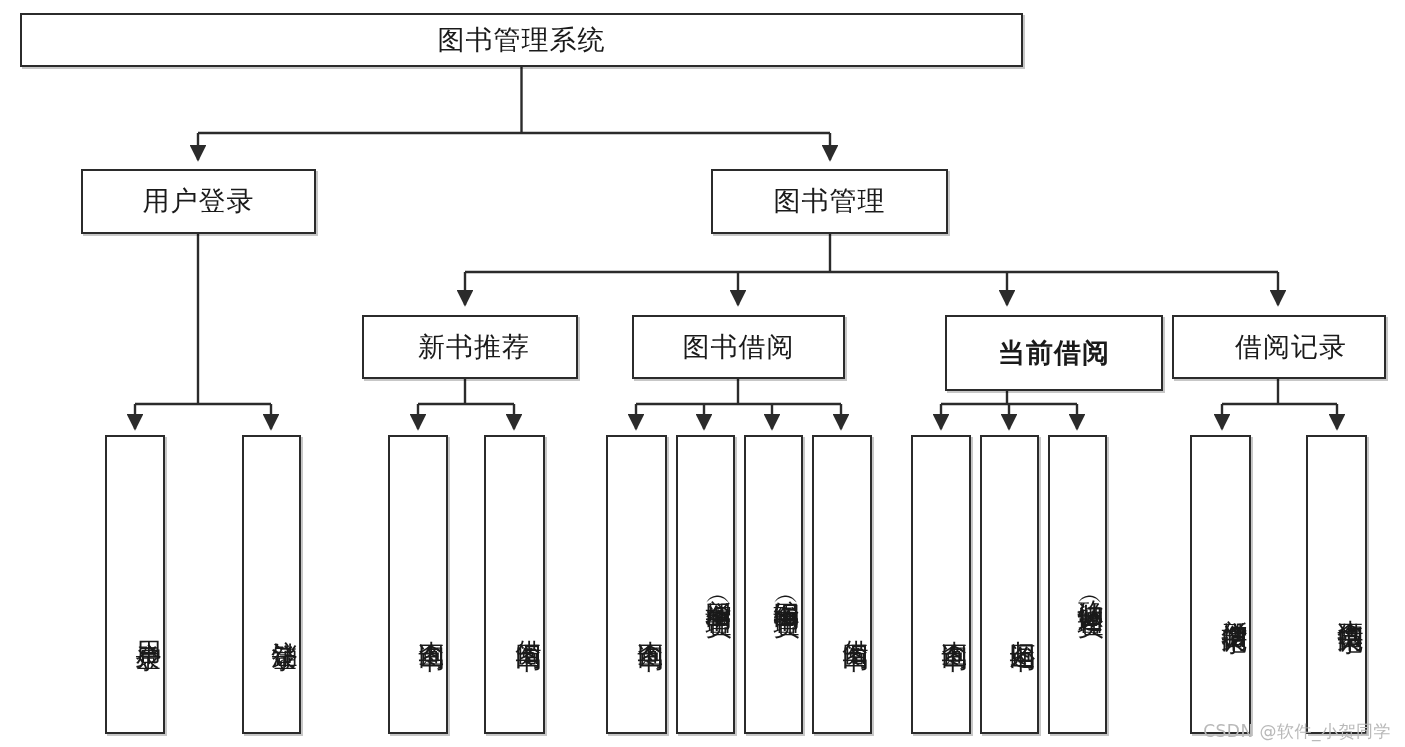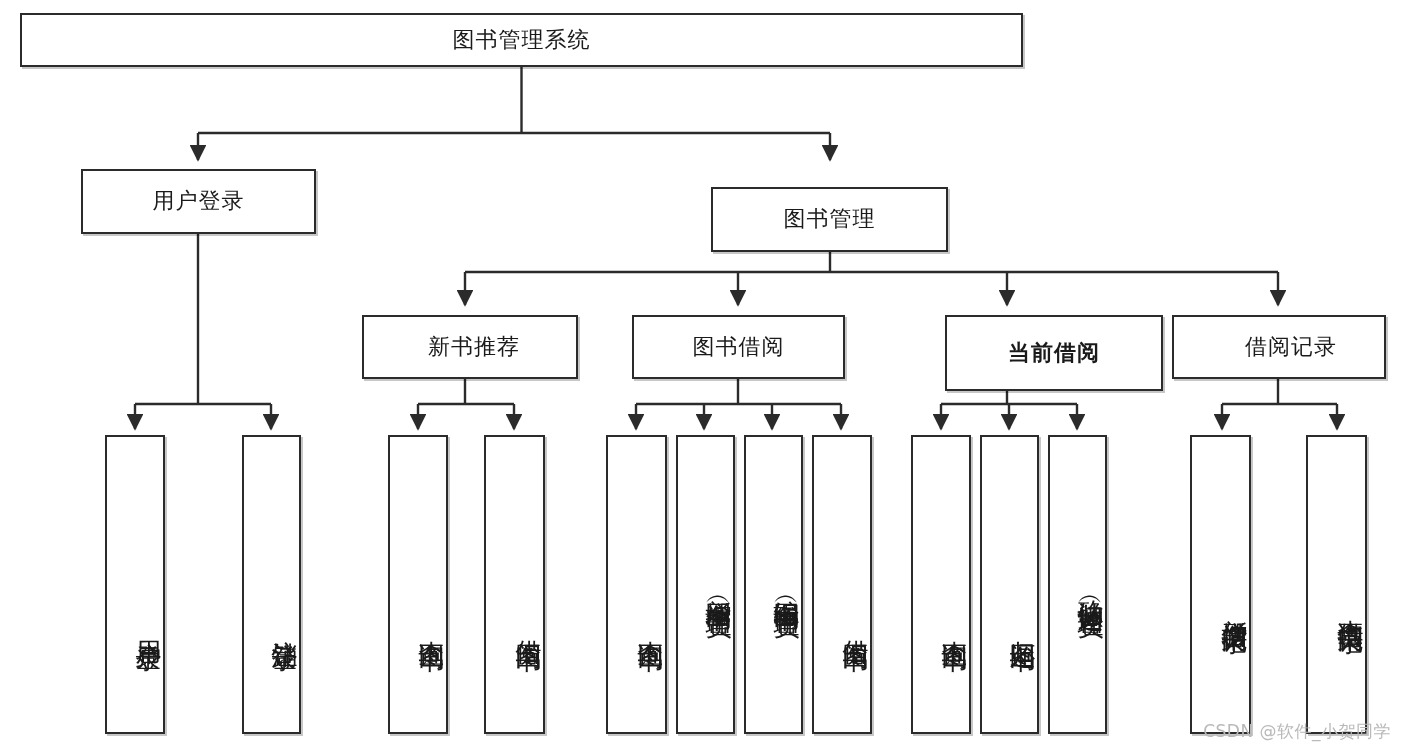--- a/index.html
+++ b/index.html
@@ -30,21 +30,21 @@
     box-sizing: border-box;
     background: #ffffff;
     border: 2px solid #2b2b2b;
     box-shadow: 2px 2px 0 rgba(0,0,0,0.22);
     display: flex;
     align-items: center;
     justify-content: center;
     color: #1a1a1a;
   }
   .node.horiz {
-    font-size: 22px;
+    font-size: 27px;
     letter-spacing: 1px;
     line-height: 1.2;
     text-align: center;
   }
   .node.vert {
     writing-mode: vertical-rl;
     text-orientation: upright;
     font-size: 26px;
     line-height: 1.12;
     letter-spacing: 2px;
@@ -122,21 +122,21 @@
     </g>
   </svg>
 
   <div class="node horiz" style="left:20px; top:13px; width:1003px; height:54px;">
     <span>图书管理系统</span>
   </div>
 
   <div class="node horiz" style="left:81px; top:169px; width:235px; height:65px;">
     <span>用户登录</span>
   </div>
-  <div class="node horiz" style="left:711px; top:187px; width:237px; height:65px;">
+  <div class="node horiz" style="left:711px; top:169px; width:237px; height:65px;">
     <span>图书管理</span>
   </div>
 
   <div class="node horiz" style="left:362px; top:315px; width:216px; height:64px;padding-left:8px;">
     <span>新书推荐</span>
   </div>
   <div class="node horiz" style="left:632px; top:315px; width:213px; height:64px;">
     <span>图书借阅</span>
   </div>
   <div class="node horiz" style="left:945px; top:315px; width:218px; height:76px;font-weight:bold;">

